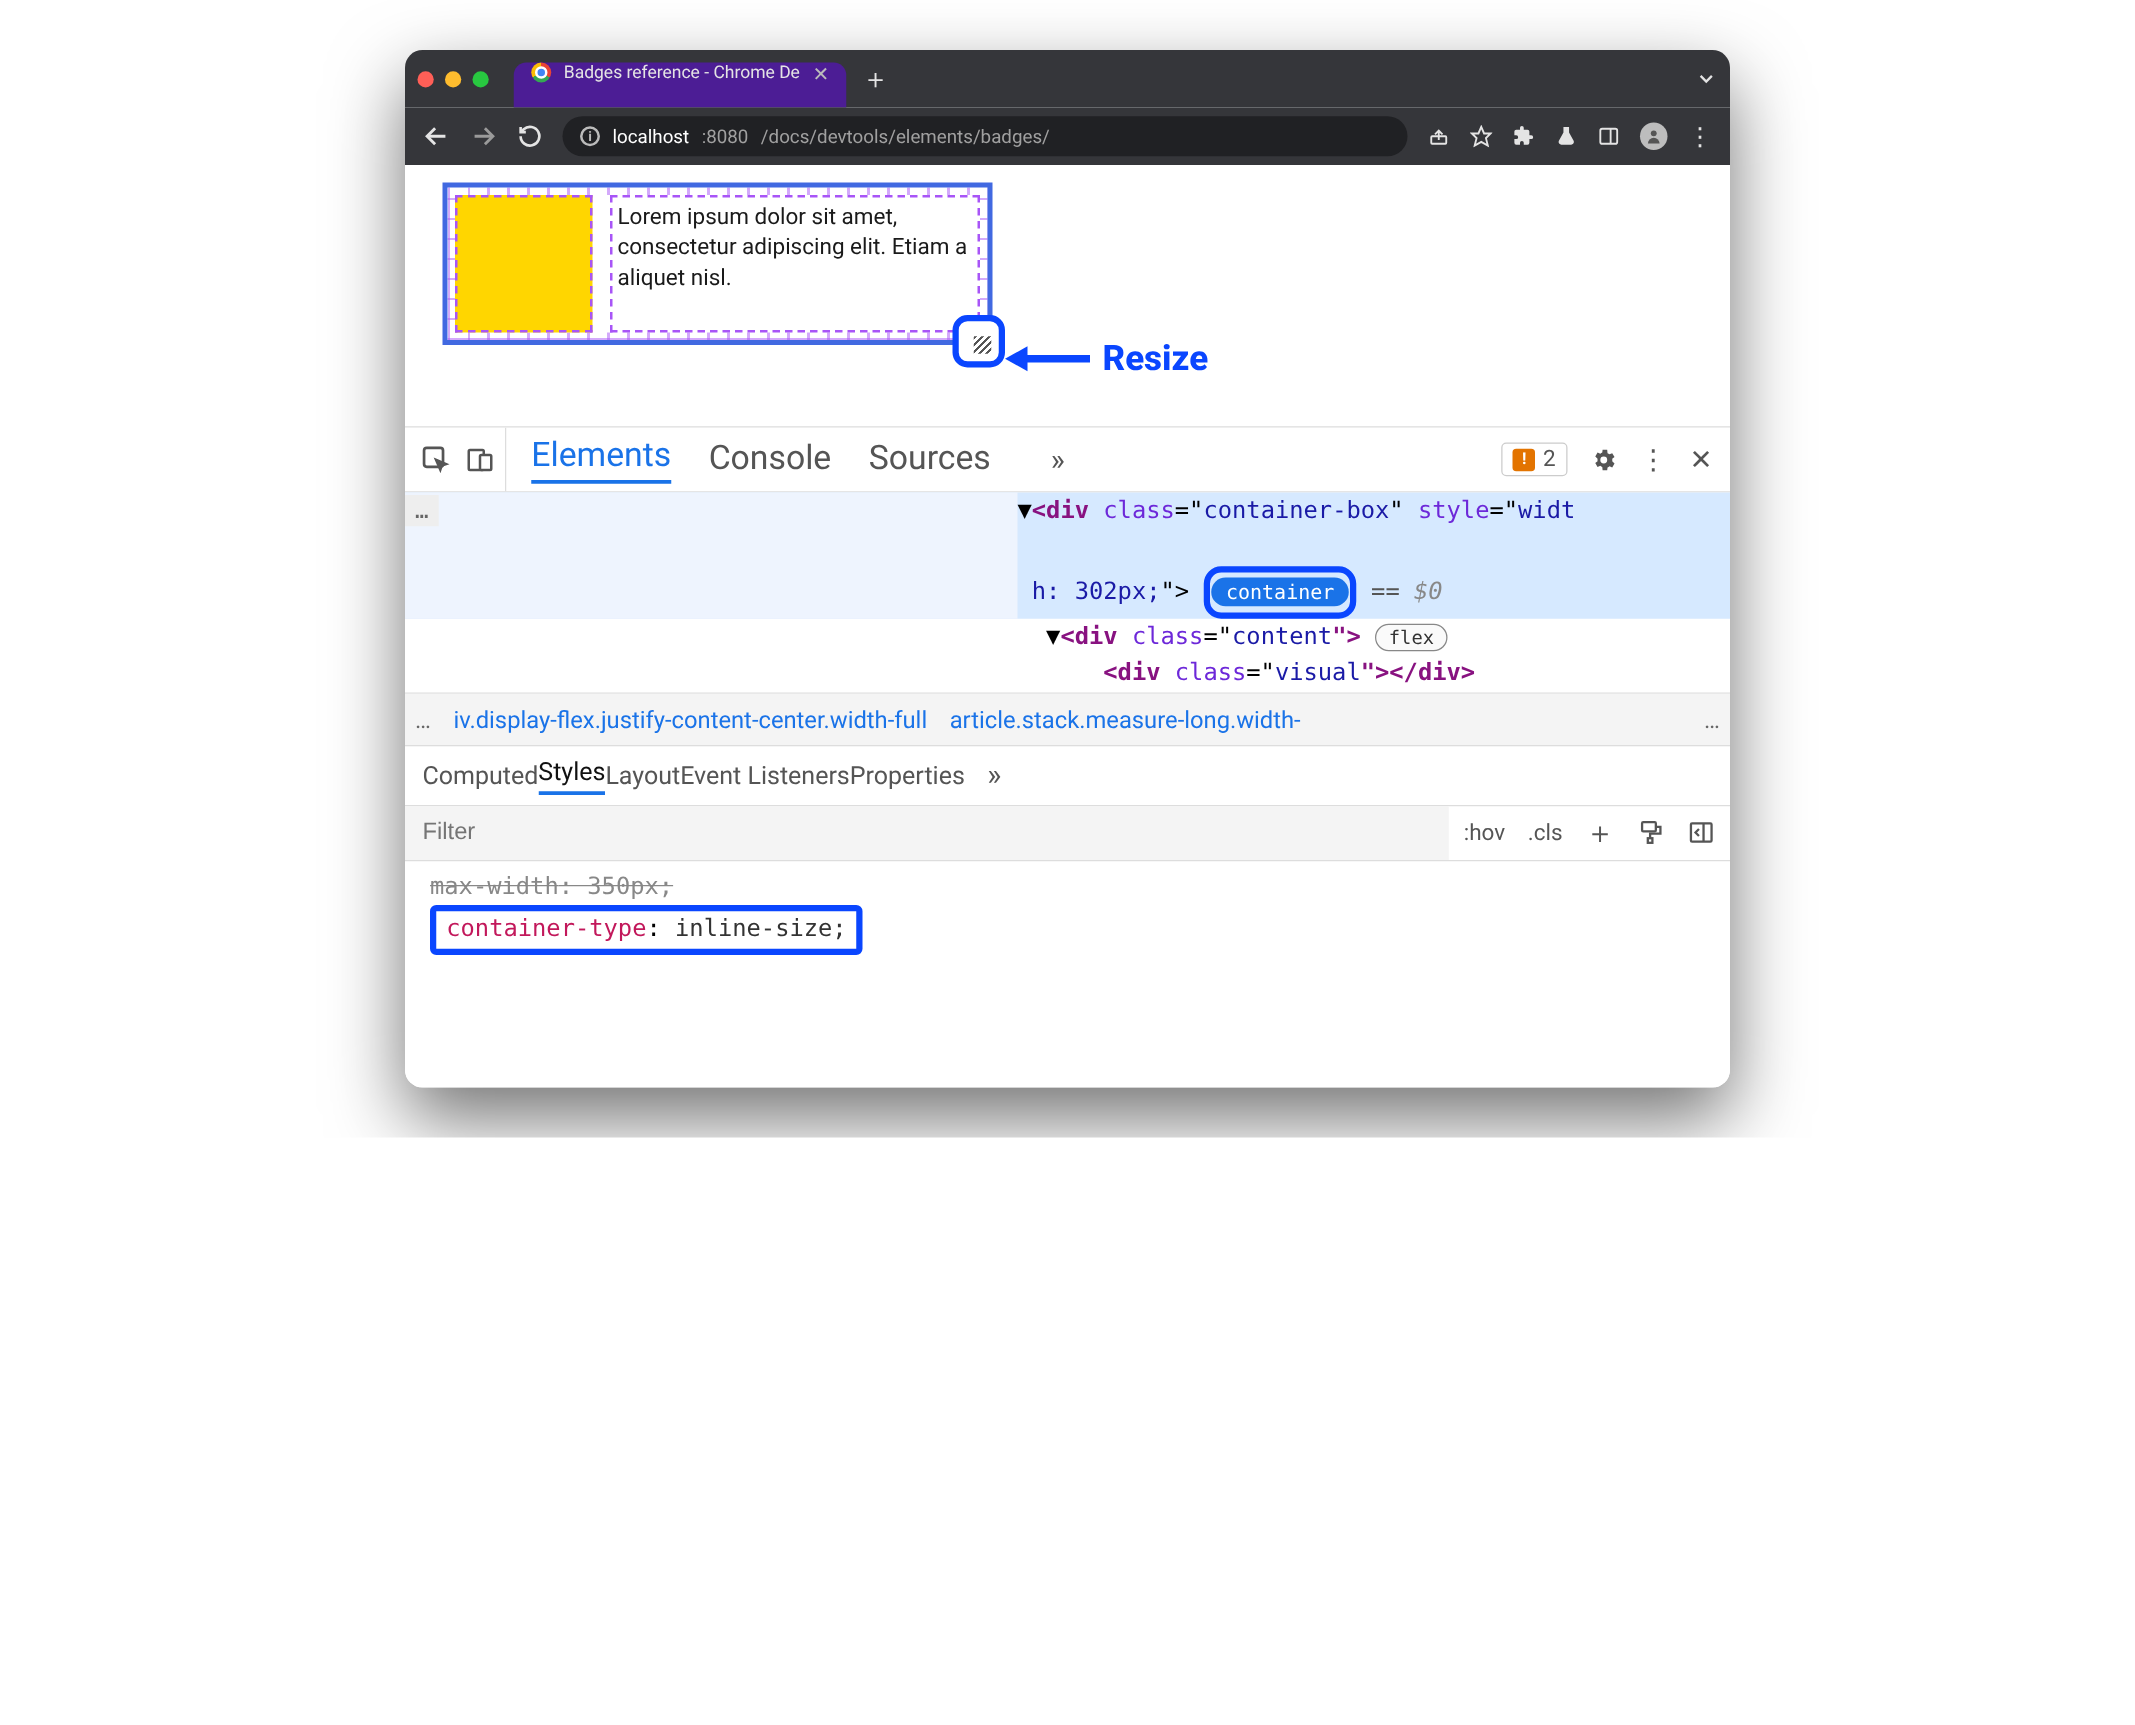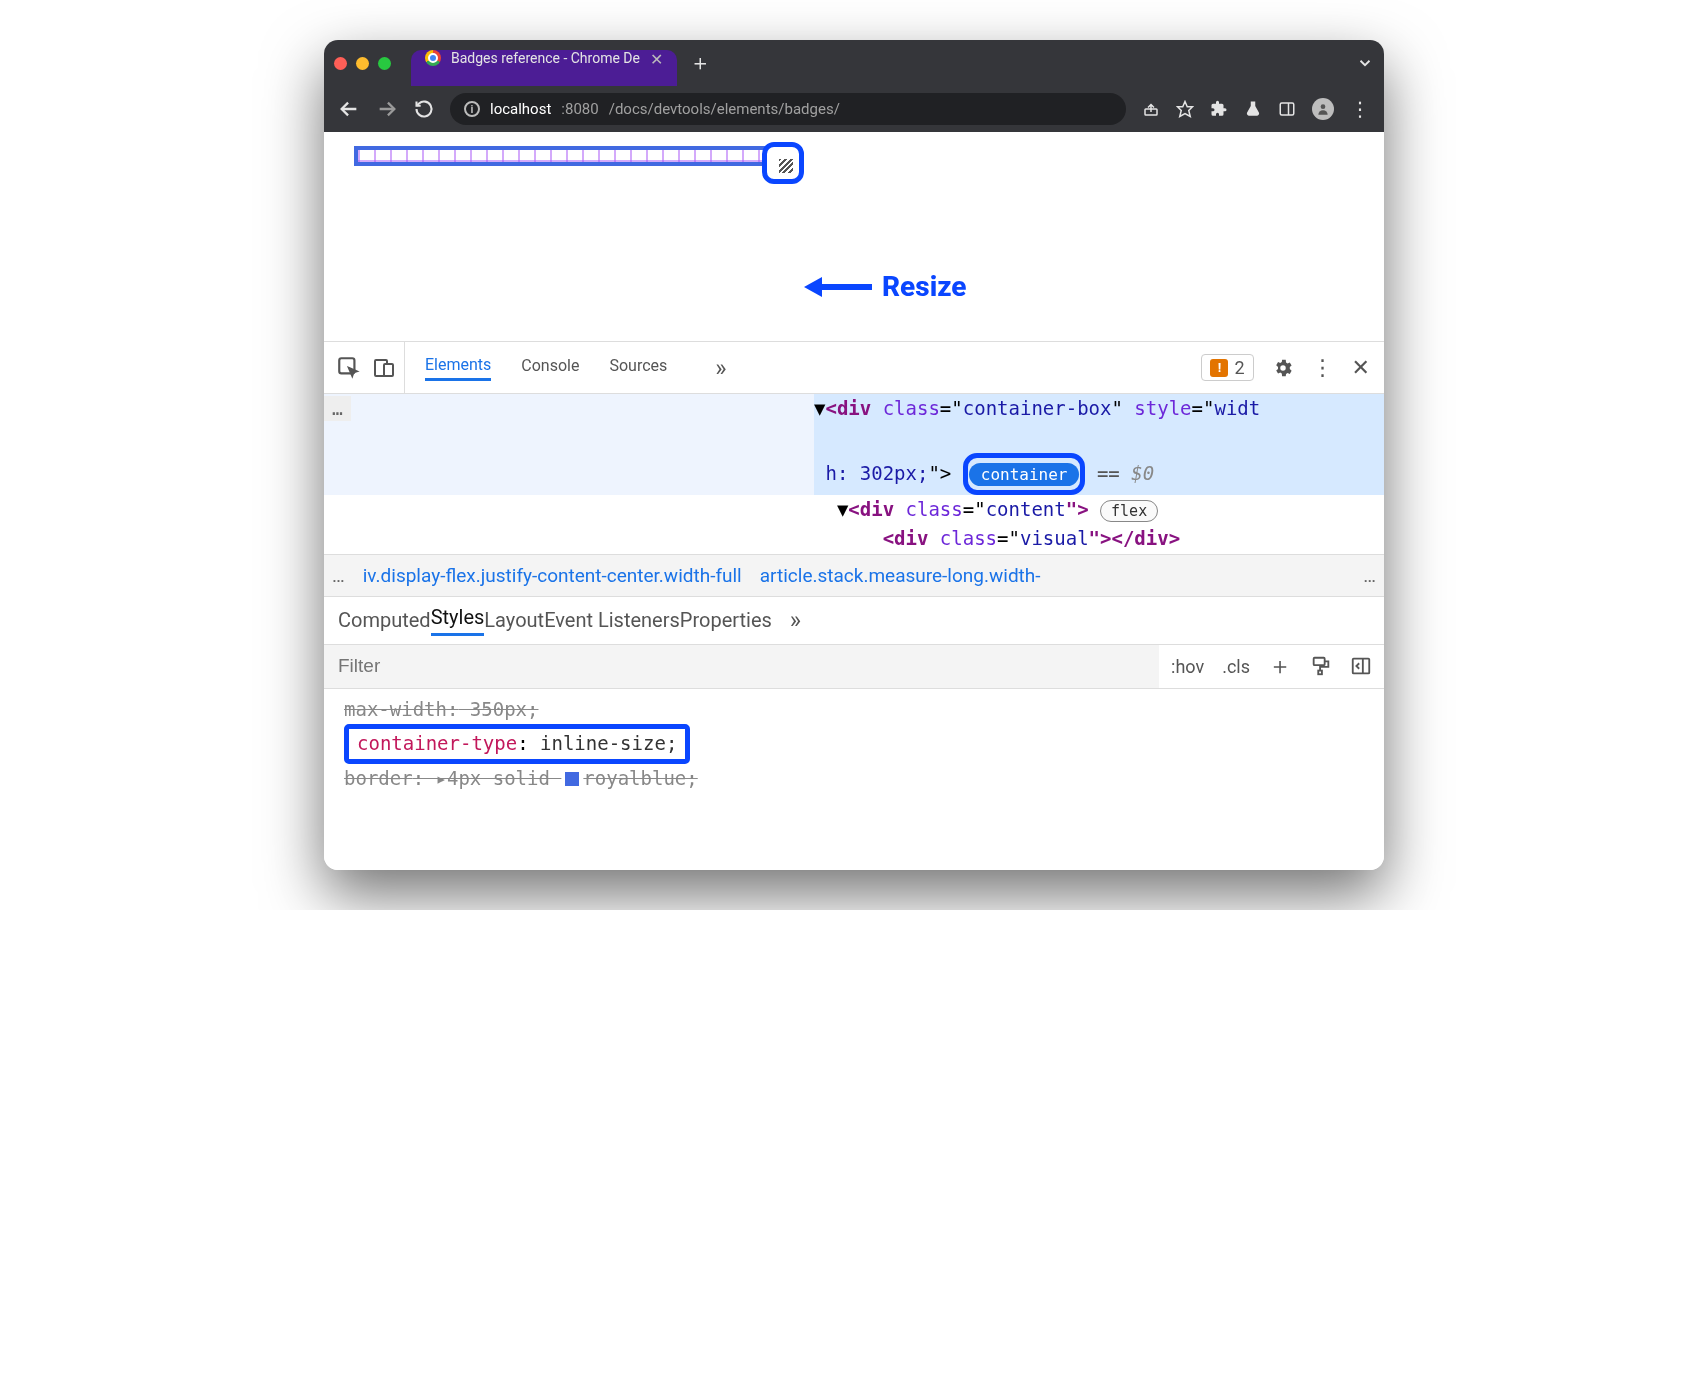--- a/index.html
+++ b/index.html
@@ -59,21 +59,21 @@
   }
   .resize-handle::after{content:"";position:absolute;right:6px;bottom:6px;width:14px;height:14px;
     background:repeating-linear-gradient(135deg,#555 0 2px,transparent 2px 4px);}
   .arrow{position:absolute;left:480px;top:138px;display:flex;align-items:center;color:#0a46ff;font-weight:800;font-size:28px;}
   .arrow svg{margin-right:8px;}
   
   .dev{flex:1;display:flex;flex-direction:column;background:#fff;font-size:18px;}
   .dev-top{display:flex;align-items:center;height:52px;border-bottom:1px solid #ddd;padding:0 4px;}
   .dt-icons{display:flex;gap:10px;padding:0 8px;border-right:1px solid #ddd;height:100%;align-items:center;color:#555;}
   .dt-tabs{display:flex;gap:30px;padding-left:20px;align-items:center;height:100%;}
-  .dt-tab{color:#555;font-size:16px;padding-bottom:4px;}
+  .dt-tab{color:#555;font-size:27px;padding-bottom:4px;}
   .dt-tab.active{color:#1a73e8;border-bottom:3px solid #1a73e8;}
   .dt-more{margin-left:18px;font-size:24px;color:#555;}
   .dt-right{margin-left:auto;display:flex;align-items:center;gap:18px;color:#555;padding-right:10px;}
   .issues{display:flex;align-items:center;gap:6px;border:1px solid #ccc;border-radius:4px;padding:2px 8px;font-size:18px;}
   .issues .bang{width:18px;height:18px;background:#e37400;color:#fff;border-radius:3px;display:flex;align-items:center;justify-content:center;font-size:13px;font-weight:bold;}
   
   .dom{font-family:Menlo,Consolas,monospace;font-size:19px;line-height:1.55;border-bottom:1px solid #ddd;}
   .dom .row{white-space:pre;}
   .sel{background:#d6e9ff;}
   .ellips{color:#666;padding:2px 8px;background:#eee;font-size:18px;width:28px;}
@@ -185,20 +185,24 @@
             <circle cx="12" cy="8" r="4"></circle>
             <path d="M4 22a8 8 0 0 1 16 0z"></path>
           </svg>
         </span>
       <span style="font-size:20px;">⋮</span>
     </div>
   </div>
 
   <div class="page">
     <div class="container-box">
+      <div class="cb-inner">
+        <div class="visual dash"></div>
+        <div class="lorem dash" style="padding:4px;">Lorem ipsum dolor sit amet, consectetur adipiscing elit. Etiam a aliquet nisl.</div>
+      </div>
       <div class="resize-handle"></div>
     </div>
     <div class="arrow">
       <svg width="70" height="28" viewBox="0 0 70 28">
           <line x1="68" y1="14" x2="10" y2="14" stroke="#0a46ff" stroke-width="6"></line>
           <polygon points="0,14 18,4 18,24" fill="#0a46ff"></polygon>
         </svg>
       <span>Resize</span>
     </div>
   </div>
@@ -292,16 +296,15 @@
               <line x1="14" y1="4" x2="14" y2="20"></line>
               <polyline points="10 9 7 12 10 15"></polyline>
             </svg>
           </span>
       </div>
     </div>
 
     <div class="rules">
       <div><span class="prop strike">max-width</span><span class="strike">:</span><span class="pval strike"> 350px;</span></div>
       <div><span class="hlrule"><span class="prop">container-type</span>:<span class="pval"> inline-size;</span></span></div>
-      <div><span class="prop strike">border</span><span class="strike">: ▸</span><span class="pval strike">4px solid </span><span class="swatch"></span><span class="pval strike">royalblue;</span></div>
     </div>
   </div>
 </div>
 
 </body></html>

